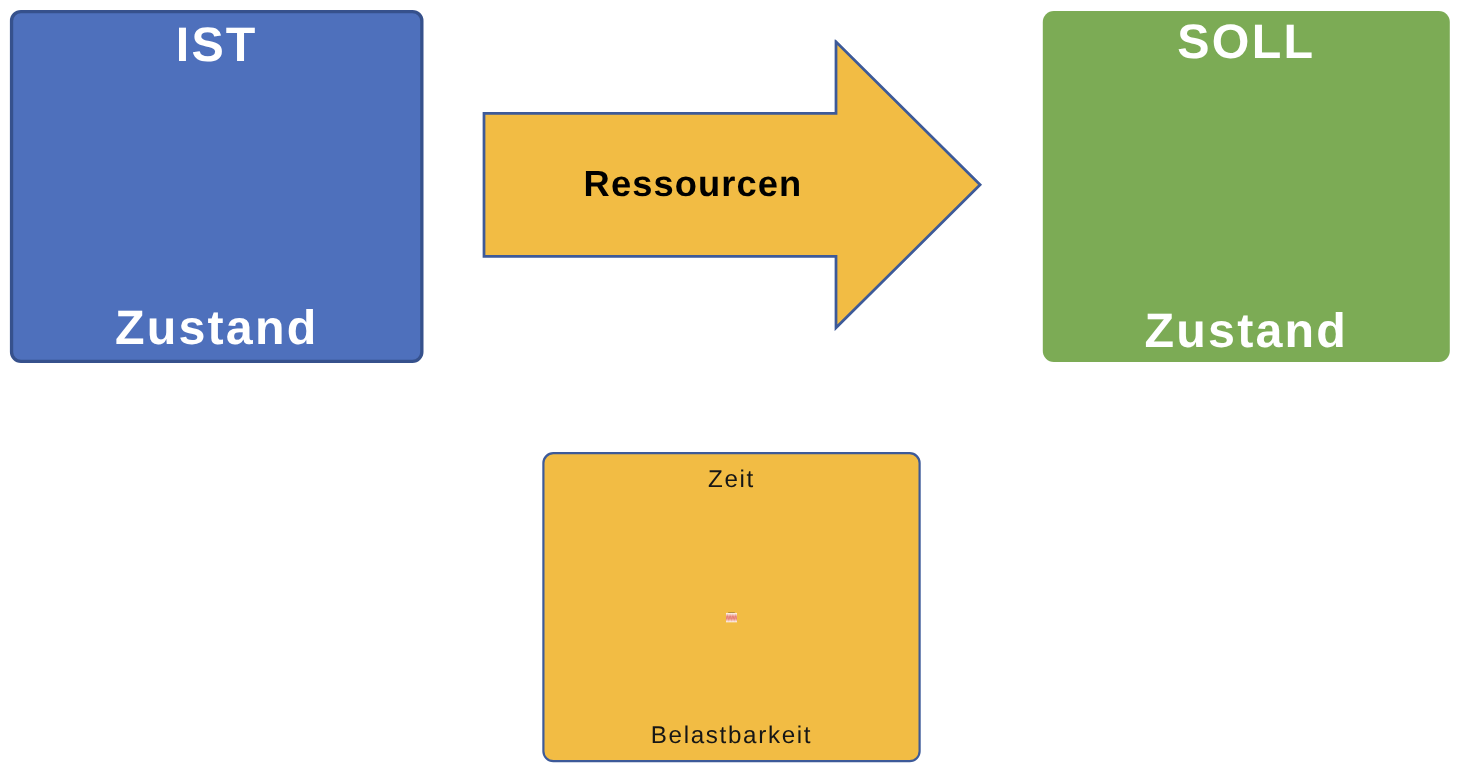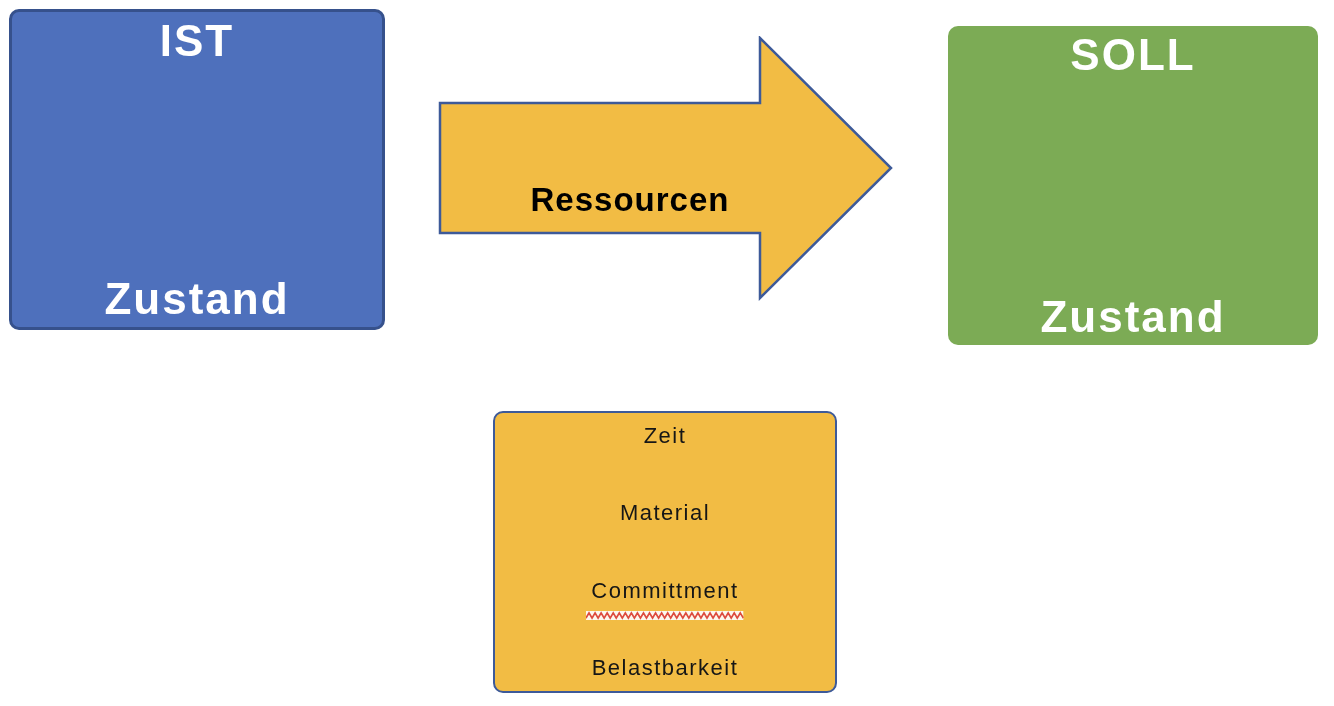--- a/index.html
+++ b/index.html
@@ -25,21 +25,21 @@
     box-sizing: border-box;
     border-radius: 10px;
   }
   .ist-box {
     left: 9px; top: 9px;
     width: 376px; height: 321px;
     background: #4E70BC;
     border: 3px solid #36518C;
   }
   .soll-box {
-    left: 948px; top: 26px;
+    left: 948px; top: 10px;
     width: 370px; height: 319px;
     background: #7CAB55;
     border: none;
   }
   .state-line {
     color: #ffffff;
     font-weight: bold;
     font-size: 44px;
     line-height: 57px;
     letter-spacing: 2px;
@@ -53,21 +53,20 @@
   .arrow-label {
     position: absolute;
     left: 470px; top: 148px;
     width: 320px;
     text-align: center;
     color: #000000;
     font-weight: bold;
     font-size: 33px;
     line-height: 38px;
     letter-spacing: 1px;
-    margin-top: 33px;
   }
   .res-box {
     left: 493px; top: 411px;
     width: 344px; height: 282px;
     background: #F2BC44;
     border: 2.5px solid #3D5A99;
   }
   .res-item {
     color: #161616;
     font-size: 22px;
@@ -106,24 +105,22 @@
   </svg>
   <div class="arrow-label">Ressourcen</div>
 
   <div class="shape-box soll-box">
     <span class="state-line">SOLL</span>
     <span class="state-line">Zustand</span>
   </div>
 
   <div class="shape-box res-box">
     <div class="res-item">Zeit</div>
-    <div class="res-item">Material</div>
     <div class="res-item">
       <span class="misspelled-wrap">
-        <span>Committment</span>
         <svg class="squiggle-svg" viewBox="0 0 260 9" preserveAspectRatio="none">
           <rect x="0" y="0" width="260" height="9" fill="#FDF8EE"></rect>
           <path d="M0 7 l5 -5 l5 5 l5 -5 l5 5 l5 -5 l5 5 l5 -5 l5 5 l5 -5 l5 5 l5 -5 l5 5 l5 -5 l5 5 l5 -5 l5 5 l5 -5 l5 5 l5 -5 l5 5 l5 -5 l5 5 l5 -5 l5 5 l5 -5 l5 5 l5 -5 l5 5 l5 -5 l5 5 l5 -5 l5 5 l5 -5 l5 5 l5 -5 l5 5 l5 -5 l5 5 l5 -5 l5 5 l5 -5 l5 5 l5 -5 l5 5 l5 -5 l5 5 l5 -5 l5 5 l5 -5 l5 5 l5 -5 l5 5" fill="none" stroke="#DD4B3E" stroke-width="2.4"></path>
         </svg>
       </span>
     </div>
     <div class="res-item">Belastbarkeit</div>
   </div>
 
 </div>

